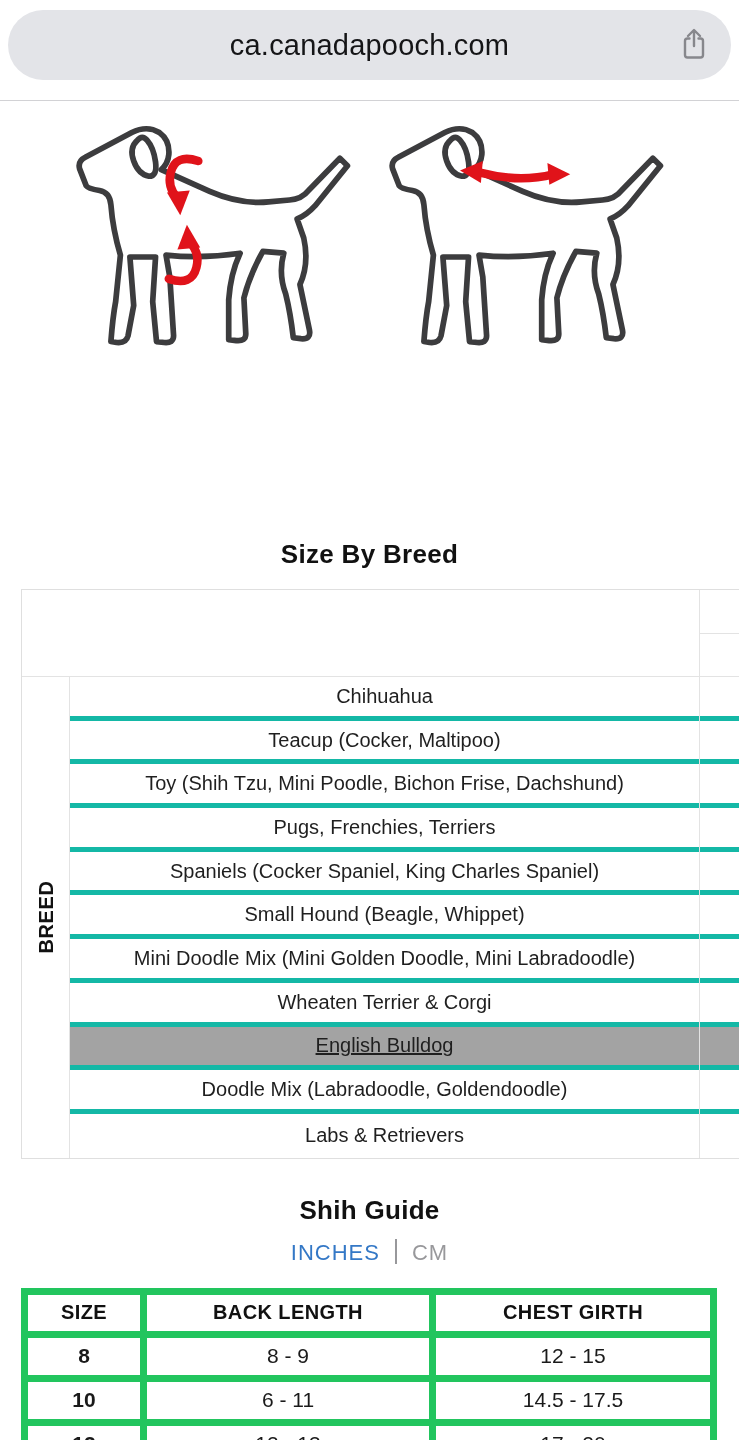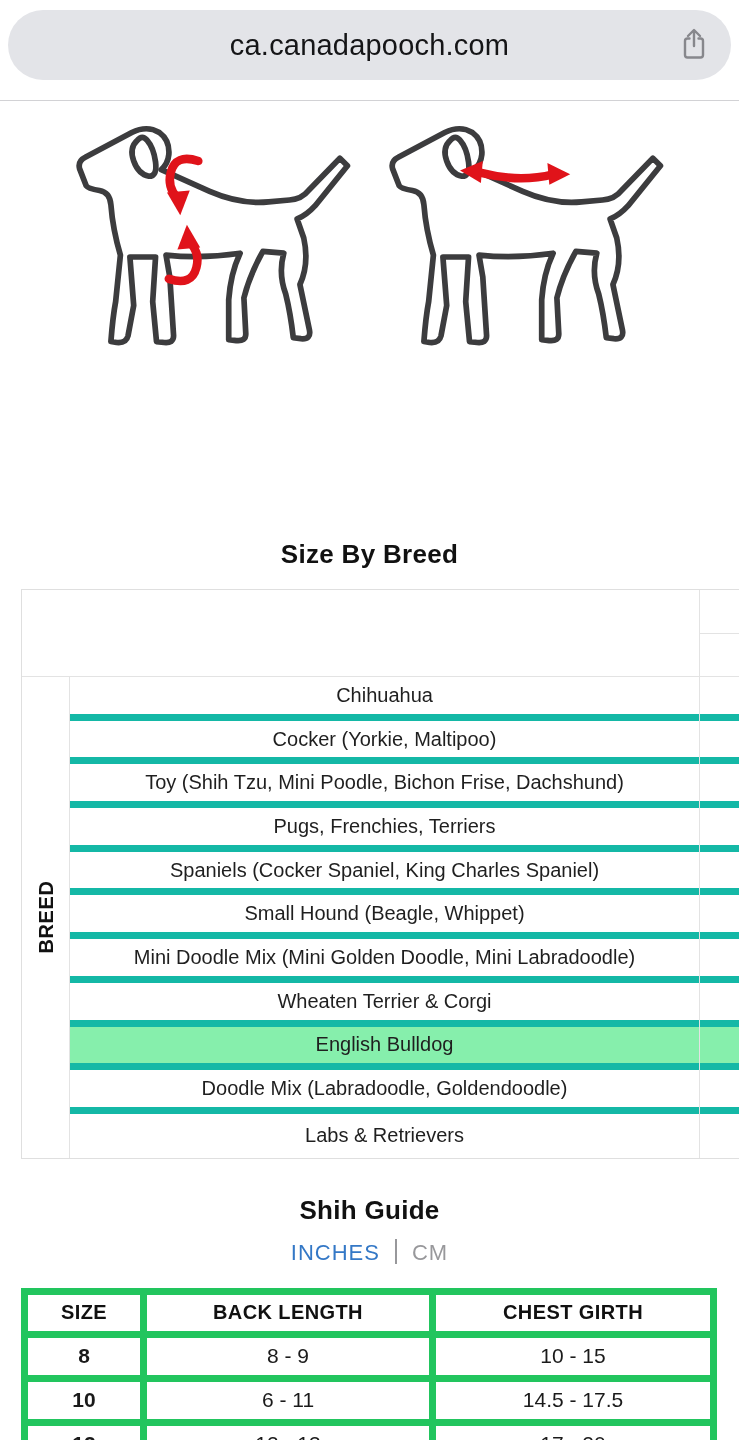--- a/index.html
+++ b/index.html
@@ -40,26 +40,26 @@
   .bt-header { height:86px; border-bottom:1px solid #e3e3e3; }
   .bt-body { display:flex; }
   .bt-rowhead { width:47px; border-right:1px solid #e3e3e3; position:relative; }
   .bt-rowhead span {
     position:absolute; top:50%; left:50%;
     transform:translate(-50%,-50%) rotate(-90deg);
     font-weight:700; font-size:20px; letter-spacing:0.6px; white-space:nowrap; color:#111;
   }
   .bt-rows { flex:1; }
   .breed-row {
-    height:43.7px; box-sizing:border-box; border-bottom:7px solid #14b8a6;
+    height:43.7px; box-sizing:border-box; border-bottom:5px solid #14b8a6;
     display:flex; align-items:center; justify-content:center;
     padding-right:41px; font-size:20px; color:#1f1f1f;
   }
   .breed-row:last-child { border-bottom:none;align-items:center; }
-  .breed-row.highlight { background:#86efac; }
+  .breed-row.highlight { background:#a3a3a3;text-decoration:underline; }
   .bt-vline { position:absolute; top:0; bottom:0; right:40px; width:1px; background:#e3e3e3; }
   .bt-hseg  { position:absolute; top:43px; right:0; width:40px; height:1px; background:#e3e3e3; }
 
   
   .units { margin-top:13px; text-align:center; font-size:22px; letter-spacing:1px; }
   .unit-inches { color:#3478C6; background:none; border:none; font:inherit; letter-spacing:inherit; cursor:pointer; padding:0; }
   .unit-cm     { color:#98989B; background:none; border:none; font:inherit; letter-spacing:inherit; cursor:pointer; padding:0; }
   .unit-sep { display:inline-block; width:2px; height:25px; background:#98989B; margin:0 15px; vertical-align:-4px; }
 
   
@@ -137,21 +137,21 @@
     <div class="bt-header"></div>
     <div class="bt-body">
       <div class="bt-rowhead">
         <span>BREED</span>
       </div>
       <div class="bt-rows">
         <div class="breed-row">
             <span>Chihuahua</span>
           </div>
         <div class="breed-row">
-            <span>Cocker (Yorkie, Maltipoo)</span>
+            <span>Teacup (Cocker, Maltipoo)</span>
           </div>
         <div class="breed-row">
             <span>Toy (Shih Tzu, Mini Poodle, Bichon Frise, Dachshund)</span>
           </div>
         <div class="breed-row">
             <span>Pugs, Frenchies, Terriers</span>
           </div>
         <div class="breed-row">
             <span>Spaniels (Cocker Spaniel, King Charles Spaniel)</span>
           </div>
@@ -195,21 +195,21 @@
       <tr>
         <th>SIZE</th>
         <th>BACK LENGTH</th>
         <th>CHEST GIRTH</th>
       </tr>
     </thead>
     <tbody>
       <tr>
         <td>8</td>
         <td>8 - 9</td>
-        <td>10 - 15</td>
+        <td>12 - 15</td>
       </tr>
       <tr>
         <td>10</td>
         <td>6 - 11</td>
         <td>14.5 - 17.5</td>
       </tr>
       <tr>
         <td>12</td>
         <td>12 - 13</td>
         <td>17 - 20</td>

